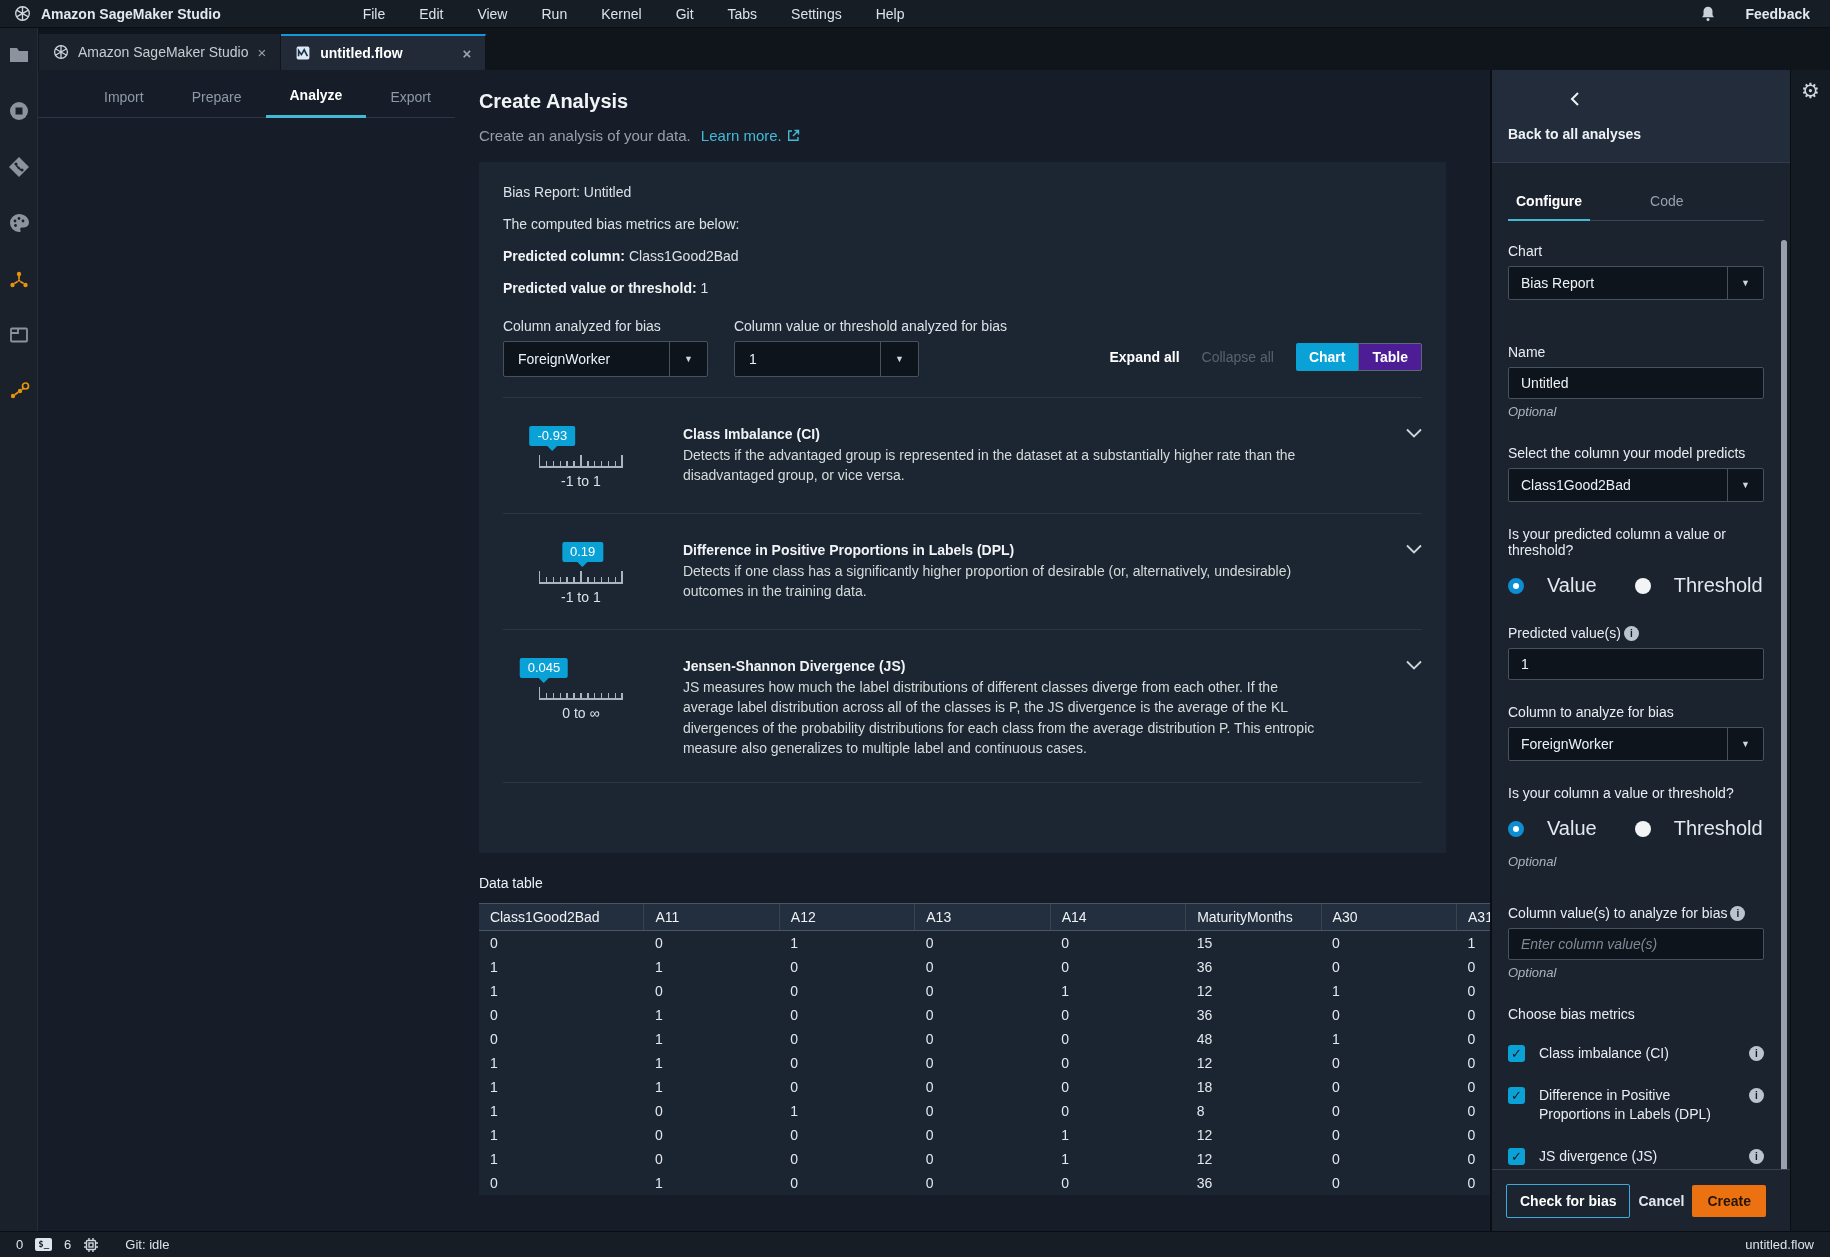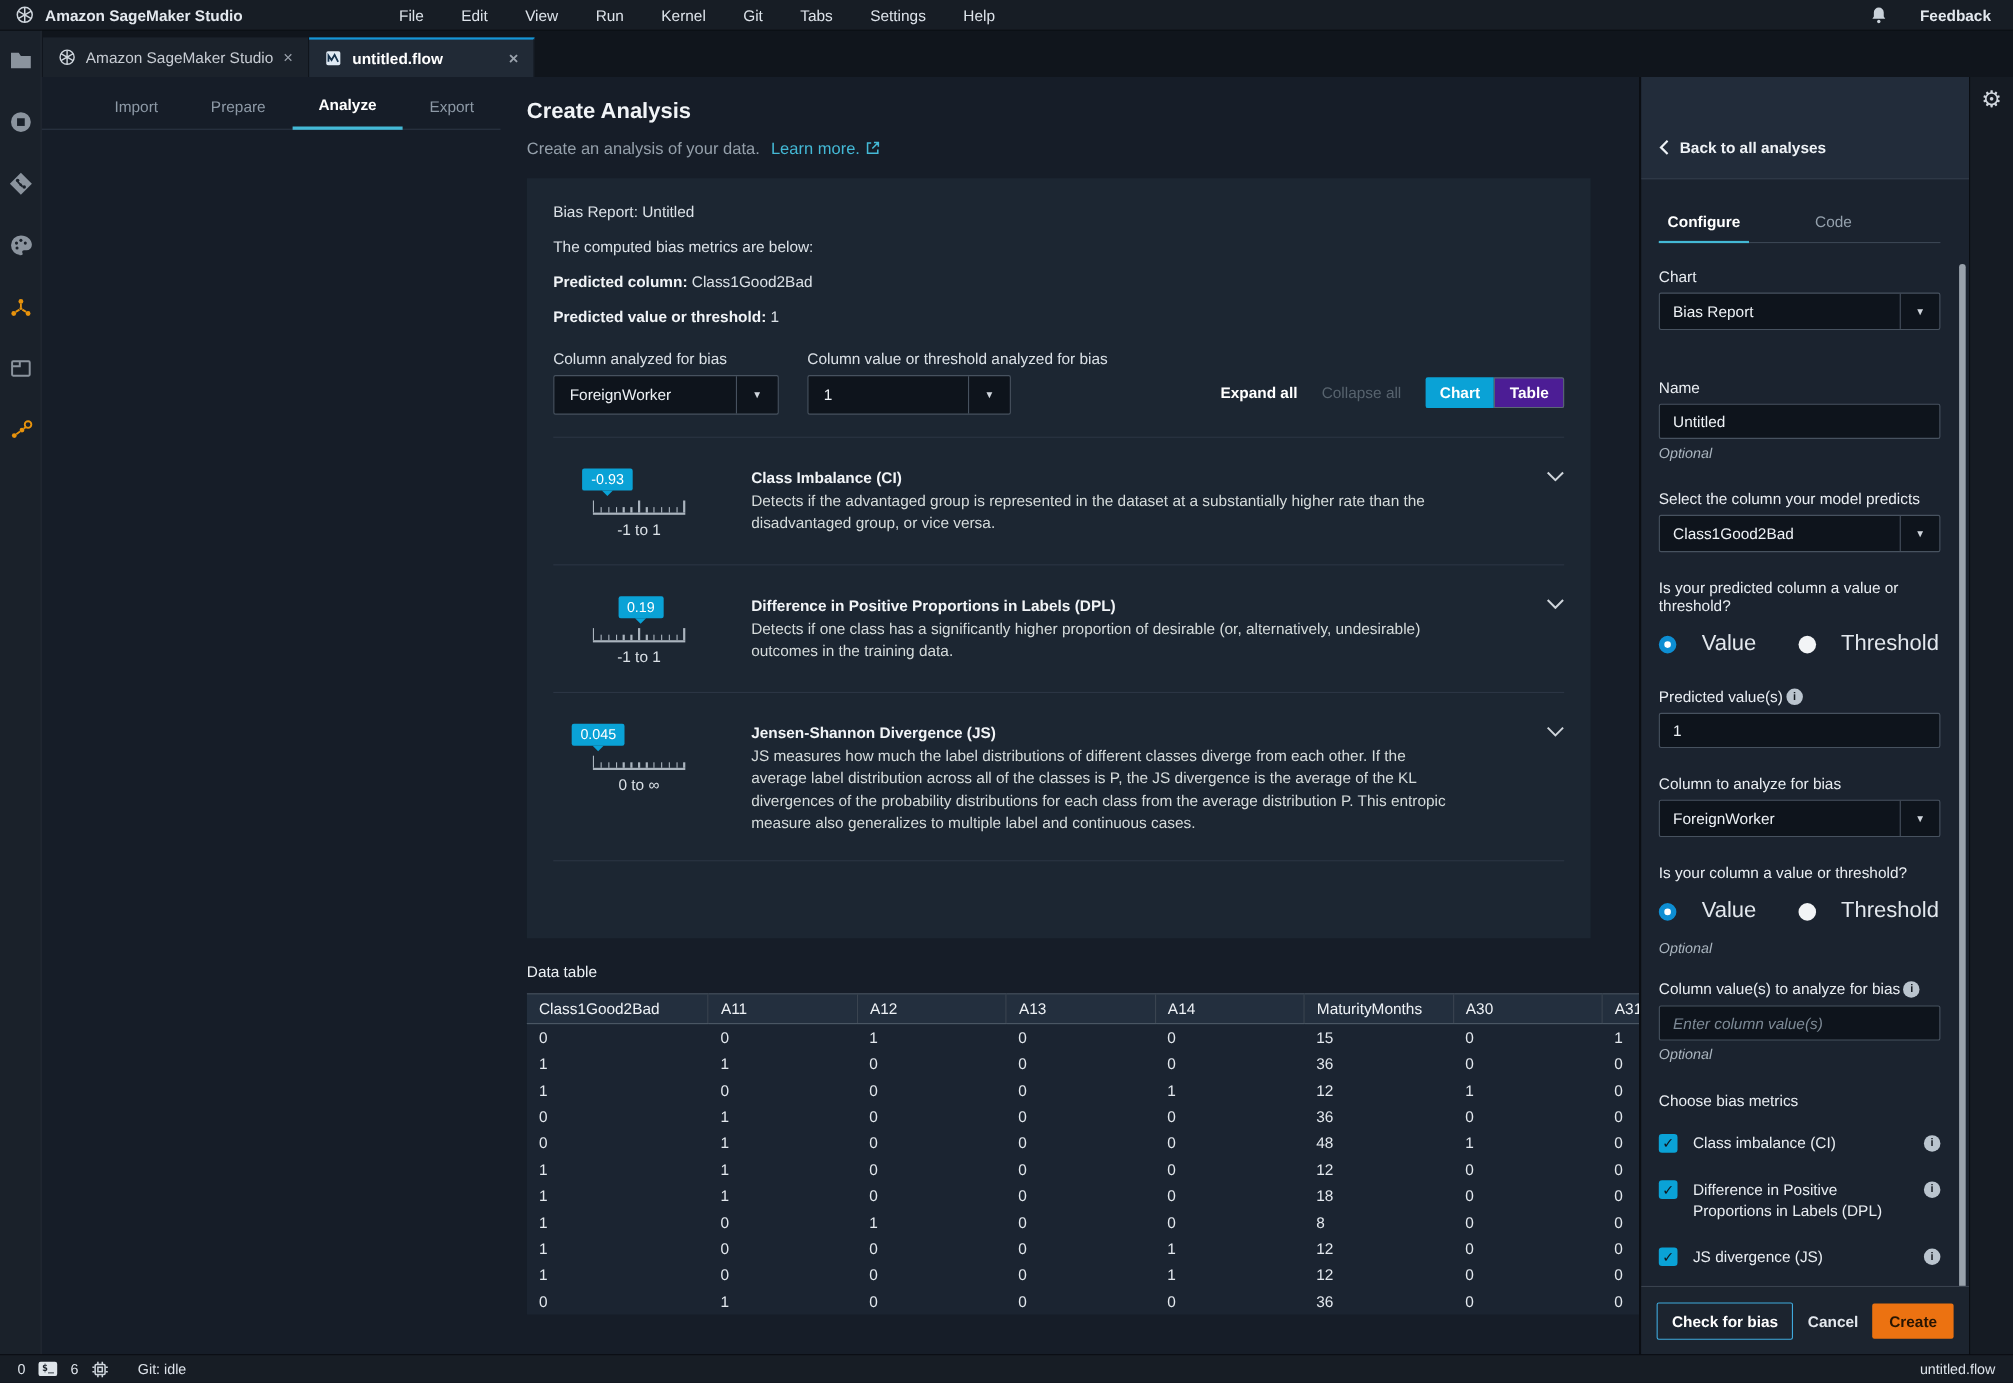--- a/index.html
+++ b/index.html
@@ -85,21 +85,21 @@
   .datatable-label { font-size:14px; color:#eef2f6; margin:22px 0 12px;}
   .table-wrap { position:relative; width:1384px;}
   table.data { border-collapse:collapse; table-layout:fixed; width:1384px; font-size:14px; background:#1b2431;}
   table.data th { text-align:left; font-weight:normal; color:#eef2f6; background:#232f3e; padding:5px 11px; border-left:1px solid #3a4450; border-top:1px solid #4a5663; border-bottom:1px solid #4a5663; height:27px;}
   table.data th:first-child { border-left:none; width:165px;}
   table.data td { padding:4px 11px; color:#e3e8ee; height:24px;}
   .v-scroll { position:absolute; right:2px; top:32px; width:7px; height:62px; background:#5d6976; border-radius:4px;}
   
   .sidebar { width:300px; flex:0 0 auto; background:var(--sidebar); border-left:2px solid #0b0e13; position:relative; overflow:hidden;}
   .sb-header { height:93px; background:#222c3a; border-bottom:1px solid #323c4a; display:flex; align-items:flex-end; padding:0 0 20px 16px;}
-  .sb-back { display:flex; align-items:center; gap:10px; font-size:14px; font-weight:bold; color:#eef2f6;}
+  .sb-back { display:flex; align-items:center; gap:20px; font-size:14px; font-weight:bold; color:#eef2f6;flex-direction:column;}
   .sb-body { padding:0 26px 0 16px;}
   .sb-tabs { display:flex; border-bottom:1px solid #3a4553; margin-top:30px;}
   .sb-tab { font-size:14px; padding:0 8px 10px; margin-right:52px; color:#95a1ad;}
   .sb-tab.active { color:#fff; font-weight:bold; border-bottom:2px solid var(--link); margin-bottom:-1px;}
   .sb-label { font-size:14px; color:#e9edf2; margin:22px 0 7px;}
   .sb-select { height:34px; background:var(--input); border:1px solid var(--border); border-radius:2px; display:flex; align-items:center; font-size:14px; color:#eef2f6;}
   .sb-select .val { padding:0 12px; flex:1; white-space:nowrap; overflow:hidden;}
   .sb-select .arrow { width:36px; align-self:stretch; border-left:1px solid var(--border); display:flex; align-items:center; justify-content:center; color:#d0d6dd; font-size:9px;}
   .sb-input { width:100%; height:32px; background:var(--input); border:1px solid var(--border); border-radius:2px; color:#eef2f6; font-size:14px; padding:0 12px; font-family:inherit;}
   .sb-input::placeholder { color:#7d8a96; font-style:italic;}
@@ -112,21 +112,21 @@
   .radio.unselected { background:#f2f4f6;}
   .info-icon { width:15px; height:15px; border-radius:50%; background:#bac4ce; color:#141a21; font-size:10px; font-weight:bold; display:inline-flex; align-items:center; justify-content:center; flex:0 0 auto;}
   .label-with-info { display:flex; align-items:center; gap:3px;}
   .cb-row { display:flex; align-items:flex-start; margin-top:22px; gap:14px;}
   .checkbox { width:17px; height:17px; border-radius:3px; flex:0 0 auto; margin-top:1px; text-align:center; line-height:17px; font-size:13px;}
   .checkbox.checked { background:var(--accent); color:#10161d; font-weight:bold;}
   .checkbox.unchecked { border:2px solid #aeb8c2; background:transparent;}
   .cb-label { font-size:14px; color:#e9edf2; line-height:1.4; flex:1;}
   .cb-row .info-icon { margin-top:2px;}
   .sb-note { font-size:14px; color:#e9edf2; line-height:1.45; margin-top:24px;}
-  .sb-footer { position:absolute; left:0; right:0; bottom:0; height:62px; background:#1c242f; border-top:1px solid #39424e; display:flex; align-items:center; justify-content:space-between; padding:0 14px;}
+  .sb-footer { position:absolute; left:0; right:0; bottom:0; height:62px; background:#1c242f; border-top:1px solid #39424e; display:flex; align-items:center; padding:0 14px;}
   .btn { font-size:14px; border-radius:2px; font-family:inherit;}
   .btn-outline { border:1px solid #3fa9dc; color:#fff; background:transparent; padding:8px 13px; font-weight:bold;}
   .btn-plain { color:#e3e8ee; background:transparent; border:none; padding:8px 8px; font-weight:bold;}
   .btn-primary { background:var(--orange); color:#271503; border:none; padding:8px 15px; font-weight:bold;}
   .sb-scrollbar { position:absolute; right:3px; top:170px; width:6px; height:985px; background:#99a2ac; border-radius:3px;}
   
   .rightstrip { width:40px; flex:0 0 auto; background:#151b23; border-left:1px solid #0a0d12; display:flex; flex-direction:column; align-items:center; padding-top:10px;}
   .gear { color:#d0d6dd; font-size:21px; line-height:1;}
   
   .statusbar { height:26px; background:var(--menubar); border-top:1px solid #0a0d12; display:flex; align-items:center; padding:0 16px; font-size:13px; color:#dde3ea; gap:12px;}
@@ -593,21 +593,21 @@
                 <span class="radio selected"></span>
                 <span>Value</span>
               </span>
             <span class="radio-opt">
                 <span class="radio unselected"></span>
                 <span>Threshold</span>
               </span>
           </div>
           <div class="optional" style="margin-top:14px">Optional</div>
 
-          <div class="sb-label label-with-info" style="margin-top:22px">
+          <div class="sb-label label-with-info" style="margin-top:36px">
             <span>Column value(s) to analyze for bias</span>
             <span class="info-icon">i</span>
           </div>
           <input class="sb-input" type="text" placeholder="Enter column value(s)" style="">
           <div class="optional">Optional</div>
 
           <div class="sb-label" style="margin-top:26px">Choose bias metrics</div>
 
           <div class="cb-row">
             <span class="checkbox checked">✓</span>

